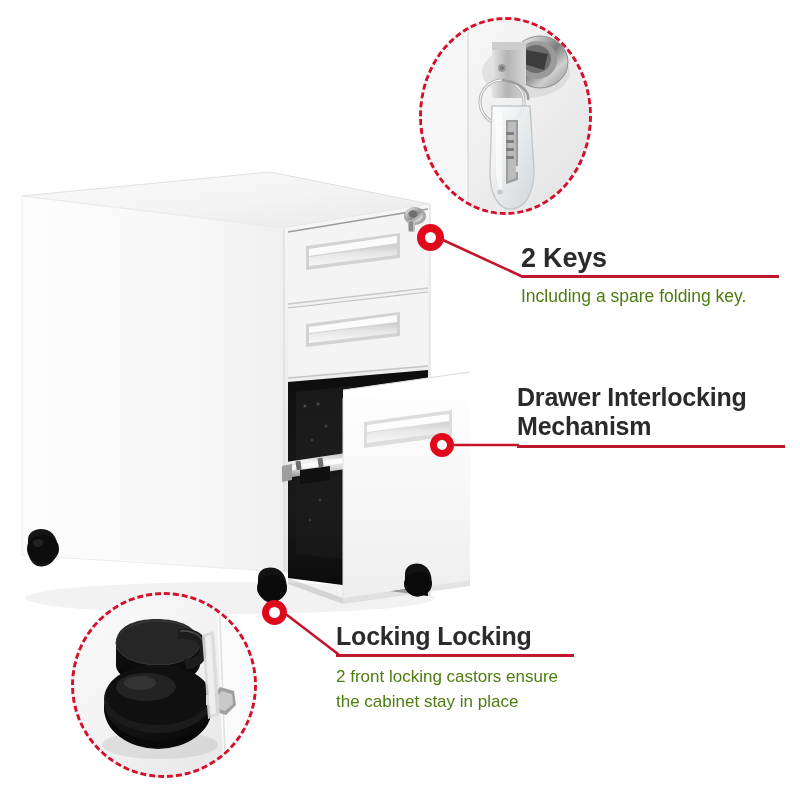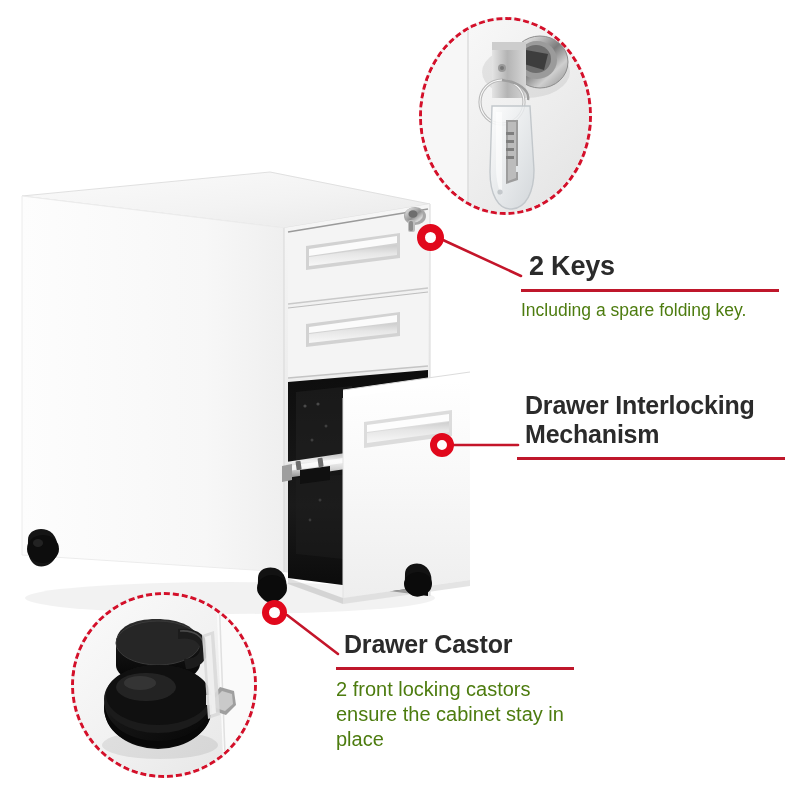--- a/index.html
+++ b/index.html
@@ -22,21 +22,21 @@
 
   
   .cabinet-group { position: absolute; left: 0; top: 0; width: 800px; height: 800px; }
 
   
   .callout { position: absolute; }
   .callout-title {
     font-weight: bold;
     color: #2b2b2b;
     letter-spacing: -0.2px;
-    margin: 8px;
+    margin: 0;
     padding: 0;
   }
   .callout-rule {
     height: 3px;
     background: #bf172b;
     margin: 3px 0 6px 0;
     border: 0;
   }
   .callout-body {
     color: #4d7c0f;
@@ -58,21 +58,21 @@
     font-size: 17px;
     line-height: 24px;
     text-align: justify;
     text-align-last: left;
   }
 
   
   #callout-castor { left: 336px; top: 622px; width: 238px; }
   #callout-castor .callout-title { font-size: 25px; line-height: 29px; }
   #callout-castor .callout-rule { width: 238px; margin-top: 3px; margin-bottom: 7px; }
-  #callout-castor .callout-body { font-size: 20px; line-height: 25px; }
+  #callout-castor .callout-body { font-size: 17px; line-height: 25px; }
 
   
   .marker {
     position: absolute;
     border-radius: 50%;
     background: #ffffff;
     box-sizing: border-box;
   }
   #marker-keys {
     left: 417px; top: 224px; width: 27px; height: 27px;
@@ -375,18 +375,18 @@
     <div class="callout-rule"></div>
     <div class="callout-body">Including a spare folding key.</div>
   </div>
 
   <div class="callout" id="callout-interlock">
     <div class="callout-title">Drawer Interlocking Mechanism</div>
     <div class="callout-rule"></div>
   </div>
 
   <div class="callout" id="callout-castor">
-    <div class="callout-title">Drawer Castor</div>
+    <div class="callout-title">Locking Locking</div>
     <div class="callout-rule"></div>
     <div class="callout-body">2 front locking castors ensure the cabinet stay in place</div>
   </div>
 
 </div>
 
 </body></html>

